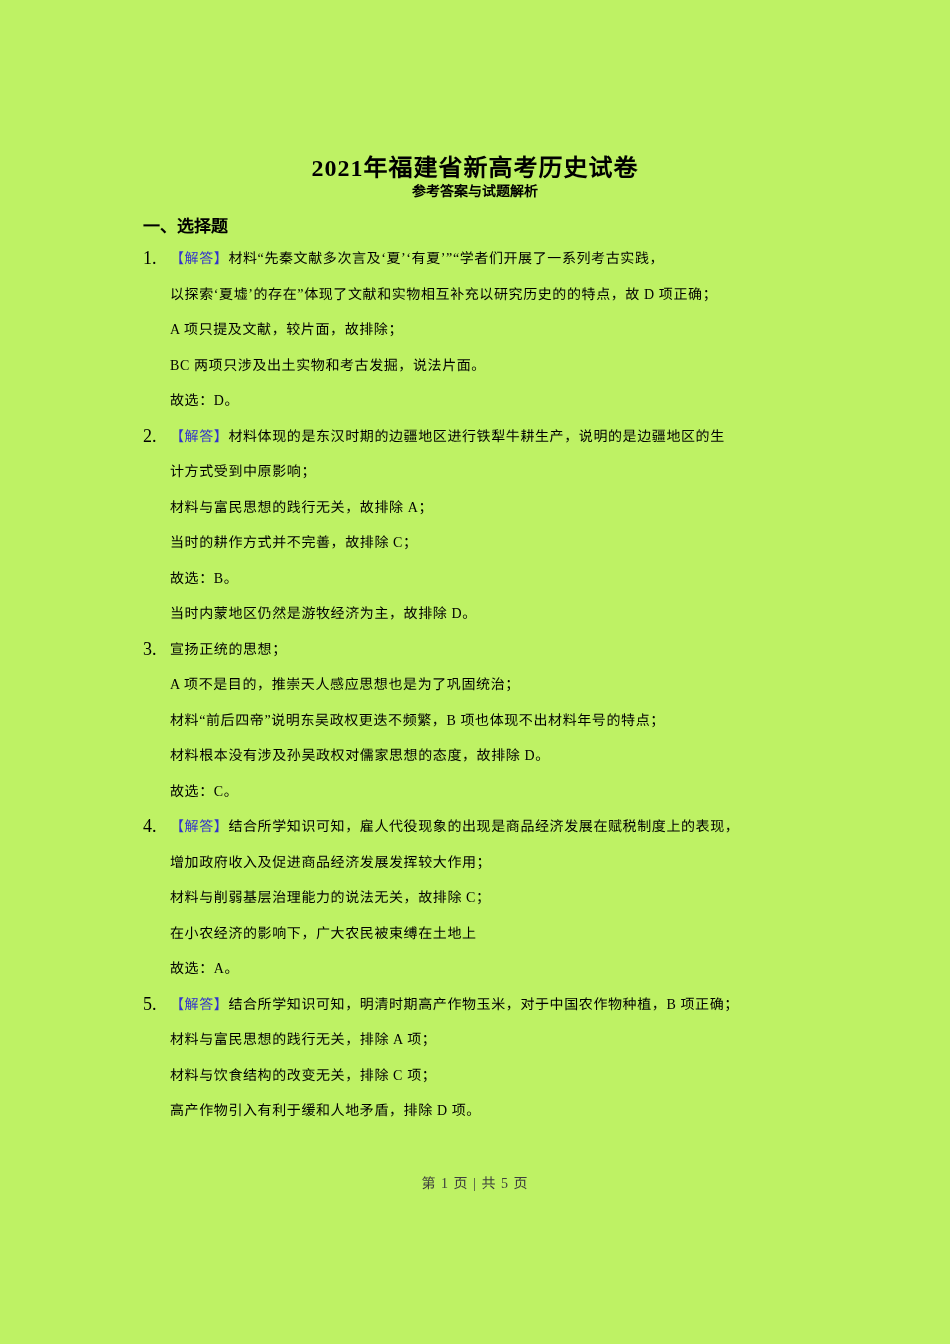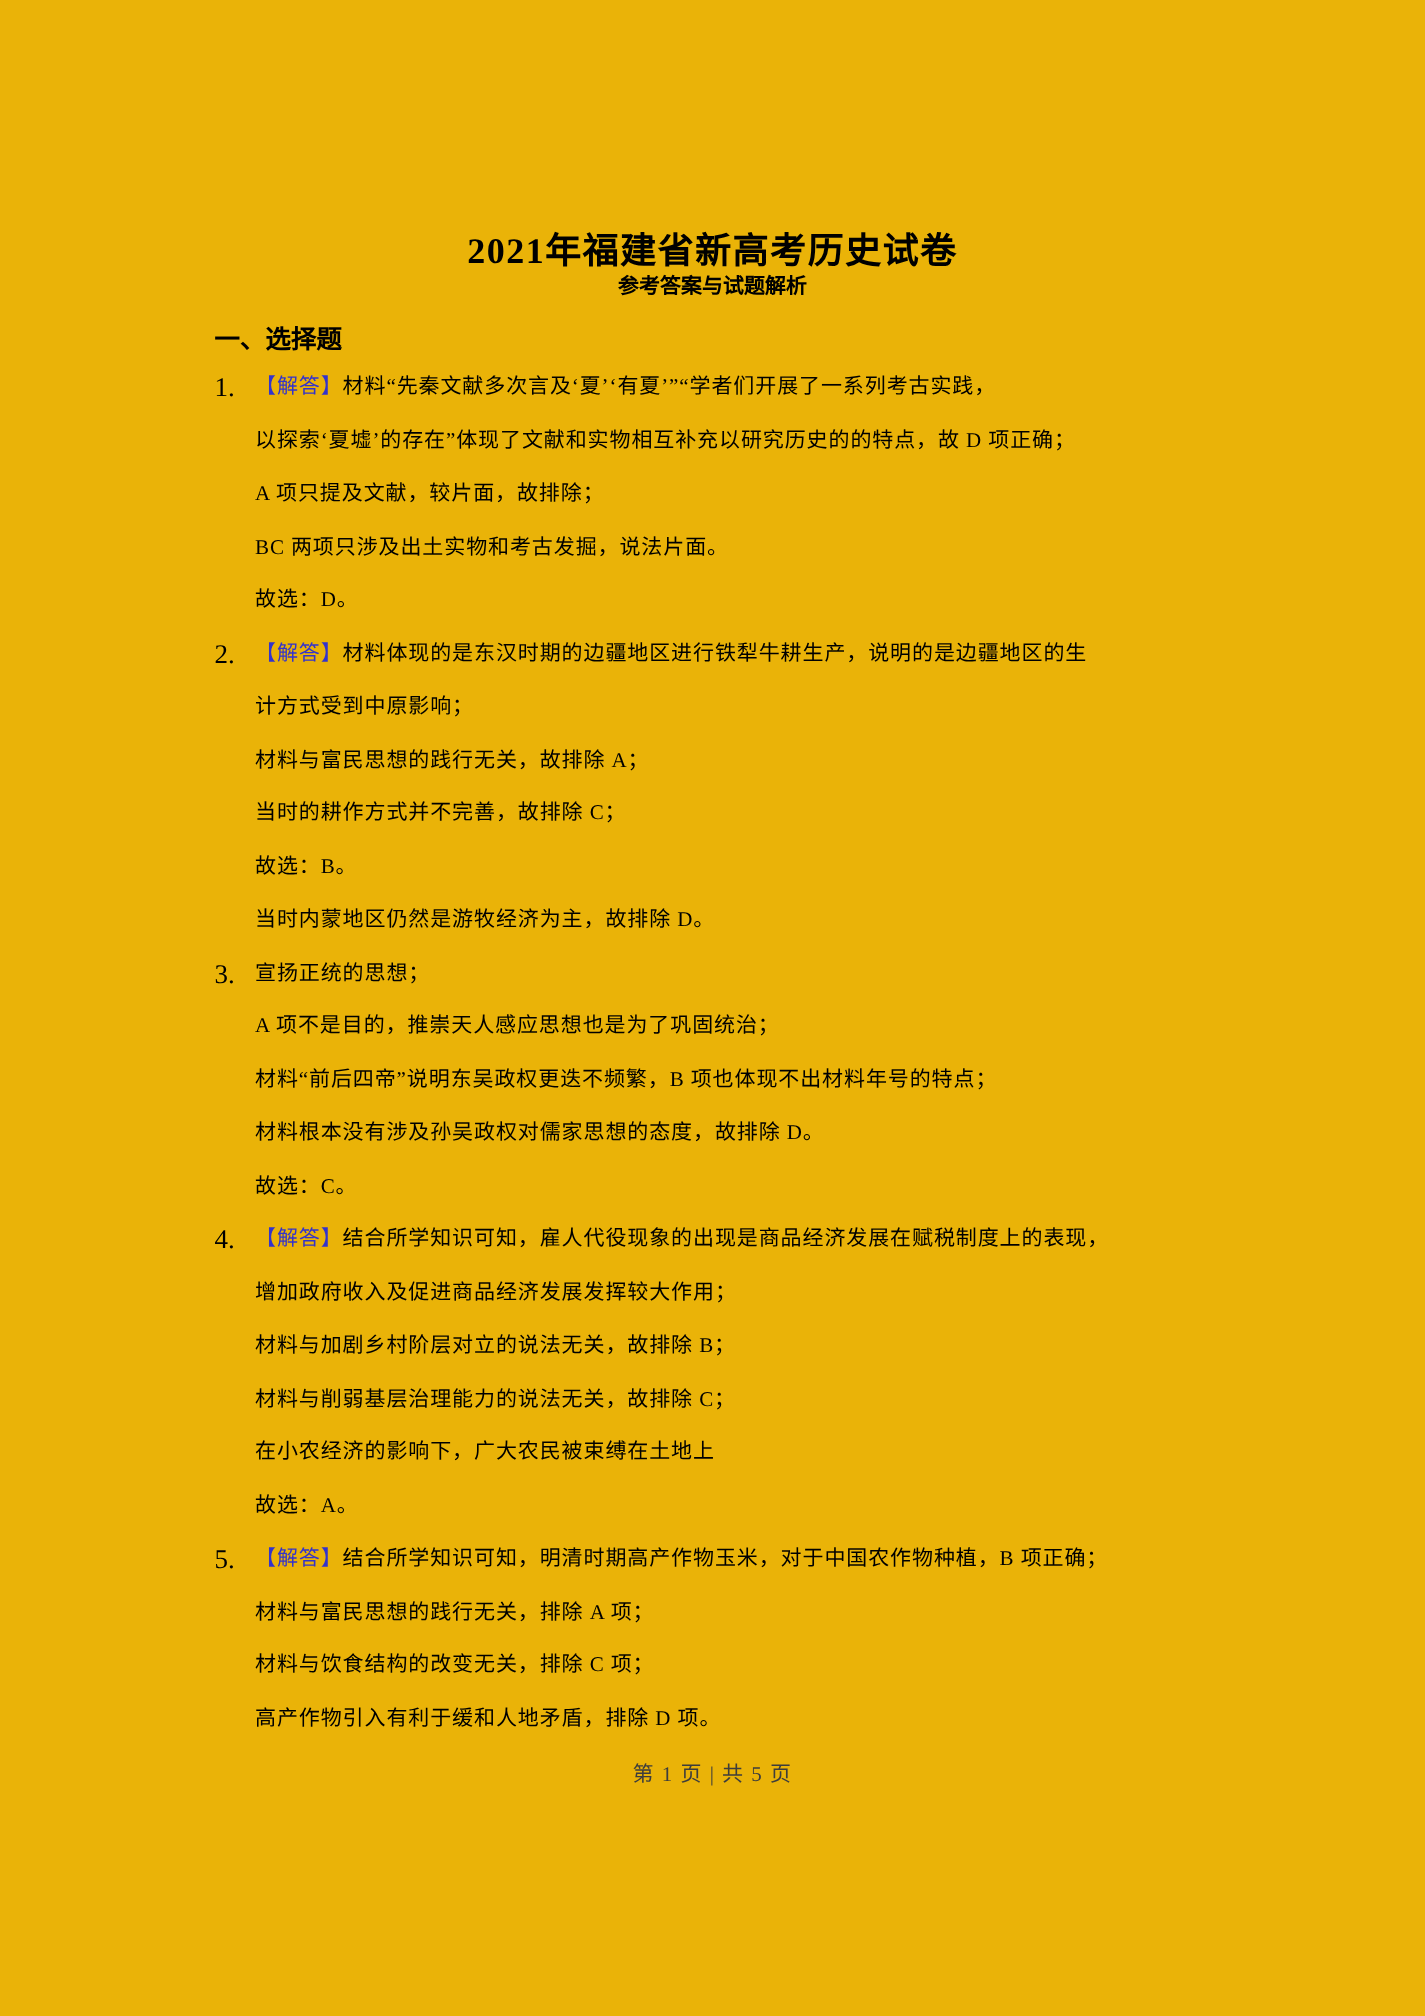--- a/index.html
+++ b/index.html
@@ -4,21 +4,21 @@
 <style>
   html, body {
     margin: 0;
     padding: 0;
     background: #ffffff;
   }
   .sheet {
     position: relative;
     width: 950px;
     height: 1344px;
-    background: #eab308;
+    background: #bef264;
     overflow: hidden;
     color: #000000;
     font-family: "Liberation Serif", "DejaVu Serif", serif;
   }
   .doc-title {
     padding-top: 153px;
     text-align: center;
     font-size: 24px;
     font-weight: 700;
     line-height: 30px;
@@ -117,21 +117,20 @@
           <div class="q-line">材料“前后四帝”说明东吴政权更迭不频繁，B 项也体现不出材料年号的特点；</div>
           <div class="q-line">材料根本没有涉及孙吴政权对儒家思想的态度，故排除 D。</div>
           <div class="q-line">故选：C。</div>
         </div>
       </li>
       <li class="question">
         <span class="q-num">4.</span>
         <div class="q-body">
           <div class="q-line"><span class="answer-tag">【解答】</span><span>结合所学知识可知，雇人代役现象的出现是商品经济发展在赋税制度上的表现，</span></div>
           <div class="q-line">增加政府收入及促进商品经济发展发挥较大作用；</div>
-          <div class="q-line">材料与加剧乡村阶层对立的说法无关，故排除 B；</div>
           <div class="q-line">材料与削弱基层治理能力的说法无关，故排除 C；</div>
           <div class="q-line">在小农经济的影响下，广大农民被束缚在土地上</div>
           <div class="q-line">故选：A。</div>
         </div>
       </li>
       <li class="question">
         <span class="q-num">5.</span>
         <div class="q-body">
           <div class="q-line"><span class="answer-tag">【解答】</span><span>结合所学知识可知，明清时期高产作物玉米，对于中国农作物种植，B 项正确；</span></div>
           <div class="q-line">材料与富民思想的践行无关，排除 A 项；</div>

